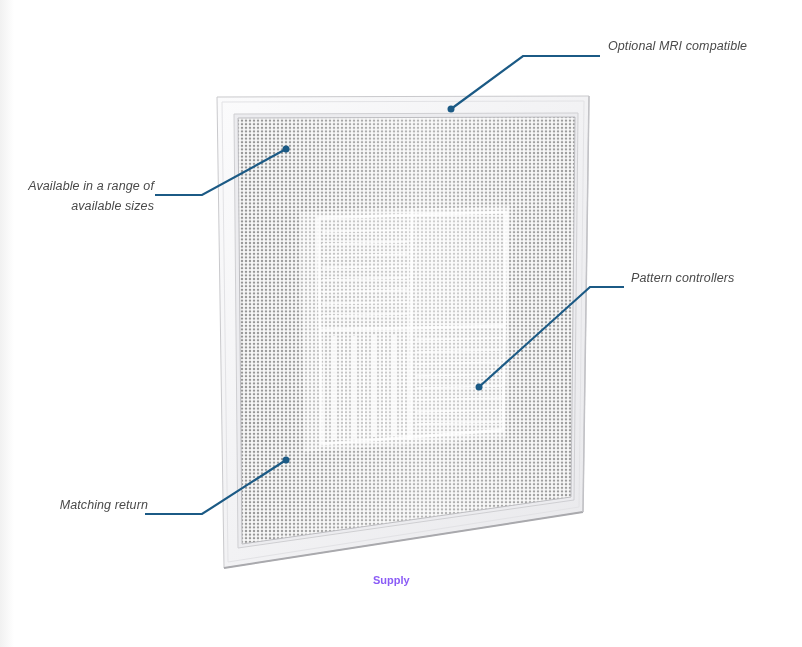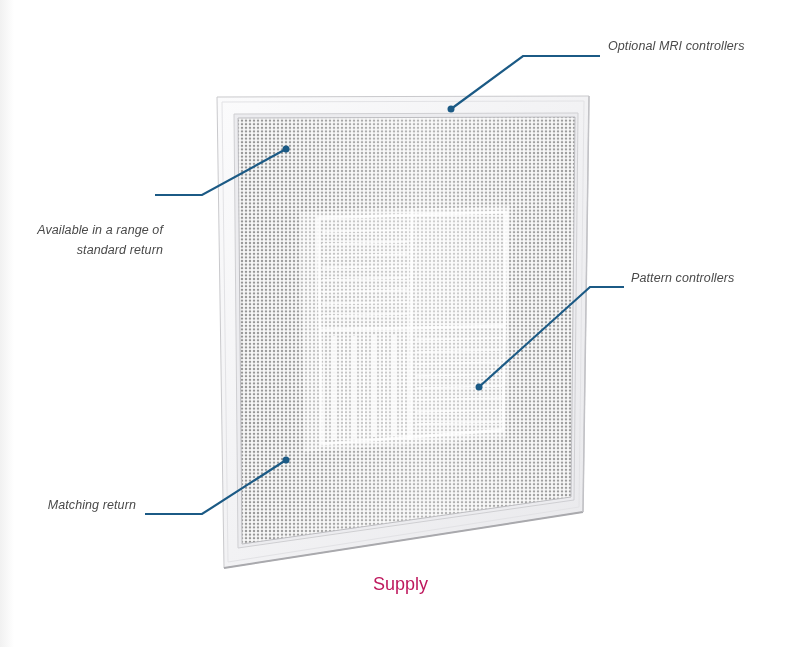--- a/index.html
+++ b/index.html
@@ -5,22 +5,22 @@
   html, body { margin:0; padding:0; background:#ffffff; }
   body { width:802px; height:647px; position:relative; overflow:hidden;
          font-family:"Liberation Sans", sans-serif; }
   .leftshade { position:absolute; left:0; top:0; width:14px; height:647px;
                background:linear-gradient(90deg,#f1f1f1,#ffffff); }
   svg.art { position:absolute; left:0; top:0; }
   .label { position:absolute; font-style:italic; font-size:12.5px; line-height:20px;
            color:#4a4a4a; letter-spacing:0.1px; }
   .label span { display:block; }
   .right-align { text-align:right; }
-  .caption { position:absolute; left:373px; top:574px; font-weight:normal; font-size:18px;
-             color:#be185d; }
+  .caption { position:absolute; left:373px; top:574px; font-weight:bold; font-size:11px;
+             color:#8b5cf6; }
 </style>
 </head>
 <body>
 
 <div class="leftshade"></div>
 
 <svg class="art" width="802" height="647" viewBox="0 0 802 647">
   <defs>
     <pattern id="perf" x="0" y="0" width="4" height="3.6" patternUnits="userSpaceOnUse">
       <rect width="4" height="3.6" fill="#f7f7f7"></rect>
@@ -102,29 +102,29 @@
   </g>
   <g fill="#1b5a85">
     <circle cx="451" cy="109" r="3.5"></circle>
     <circle cx="286" cy="149" r="3.5"></circle>
     <circle cx="479" cy="387" r="3.5"></circle>
     <circle cx="286" cy="460" r="3.5"></circle>
   </g>
 </svg>
 
 <div class="label" style="left:608px; top:36px;">
-  <span>Optional MRI controllers</span>
+  <span>Optional MRI compatible</span>
 </div>
 
-<div class="label right-align" style="left:16px; width:147px; top:176px;margin-top:44px;">
+<div class="label right-align" style="left:7px; width:147px; top:176px;">
   <span>Available in a range of</span>
-  <span>standard return</span>
+  <span>available sizes</span>
 </div>
 
 <div class="label" style="left:631px; top:268px;text-align:right;">
   <span>Pattern controllers</span>
 </div>
 
-<div class="label right-align" style="left:0px; width:136px; top:495px;">
+<div class="label right-align" style="left:12px; width:136px; top:495px;">
   <span>Matching return</span>
 </div>
 
 <div class="caption">Supply</div>
 
 </body></html>

